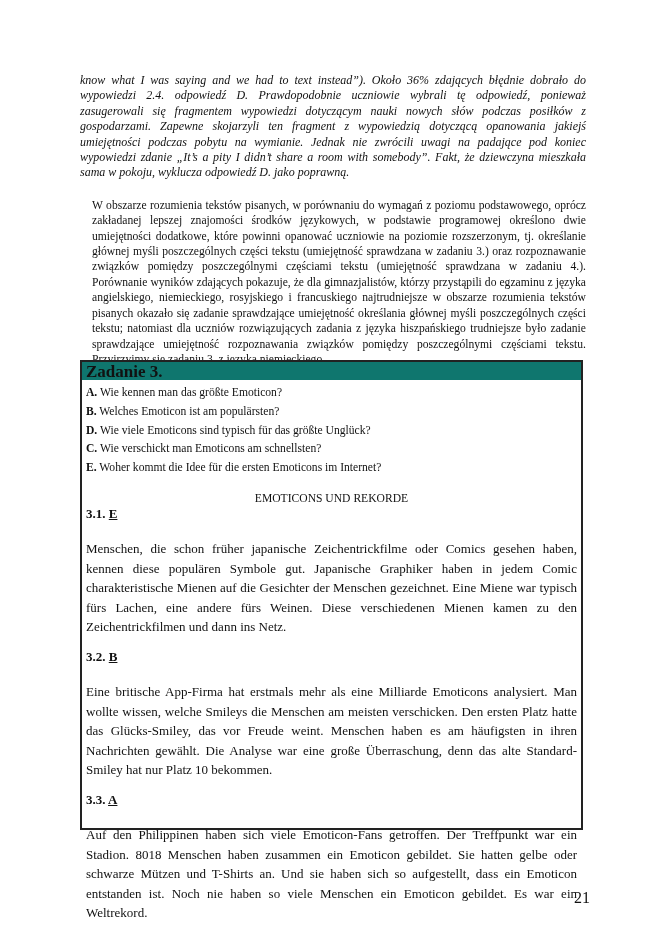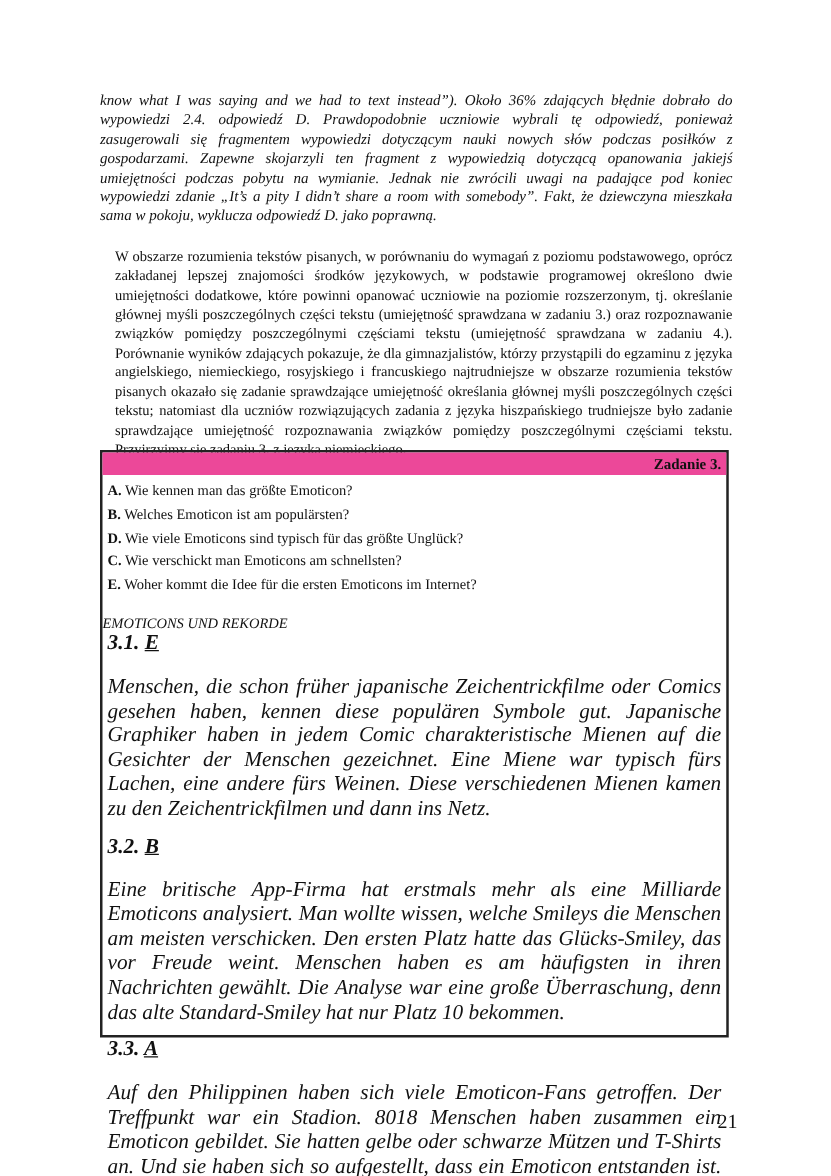--- a/index.html
+++ b/index.html
@@ -14,35 +14,35 @@
     }
     .body-para {
       font-size: 11.6px; line-height: 15.4px; text-align: justify;
       margin: 17px 0 0 12px;
     }
     .task-box {
       position: absolute; left: 80px; top: 360px; width: 503px; height: 470px;
       border: 2px solid #222; box-sizing: border-box;
     }
     .task-header {
-      background: #ec4899; font-weight: bold; font-size: 12px;
-      padding: 2px 4px 1px 4px; line-height: 15px; text-align: right;
+      background: #0f766e; font-weight: bold; font-size: 17px;
+      padding: 2px 4px 1px 4px; line-height: 15px;
     }
     .task-inst {
       font-weight: bold; font-size: 11.6px; line-height: 15.4px;
       padding: 0 4px; text-align: justify;
     }
     .task-inst .u { text-decoration: underline; }
     .options { padding: 4px 4px 0 4px; font-size: 11.6px; }
     .option { line-height: 18.8px; }
     .option b { font-weight: bold; }
     .text-title {
-      font-size: 11.6px; margin-top: 13px; line-height: 15px; font-style: italic;
+      text-align: center; font-size: 11.6px; margin-top: 13px; line-height: 15px;
     }
-    .para-block { padding: 0 4px; font-size: 17px; font-style: italic; }
+    .para-block { padding: 0 4px; font-size: 13px; }
     .para-label { font-weight: bold; line-height: 15px; }
     .para-label .ans { text-decoration: underline; }
     .para-text { line-height: 19.6px; text-align: justify; margin-top: 18px; }
     .gap { height: 12px; }
     .page-num {
       position: absolute; left: 574px; top: 889px; font-size: 16px;
     }
   </style>
 </head>
 <body>

